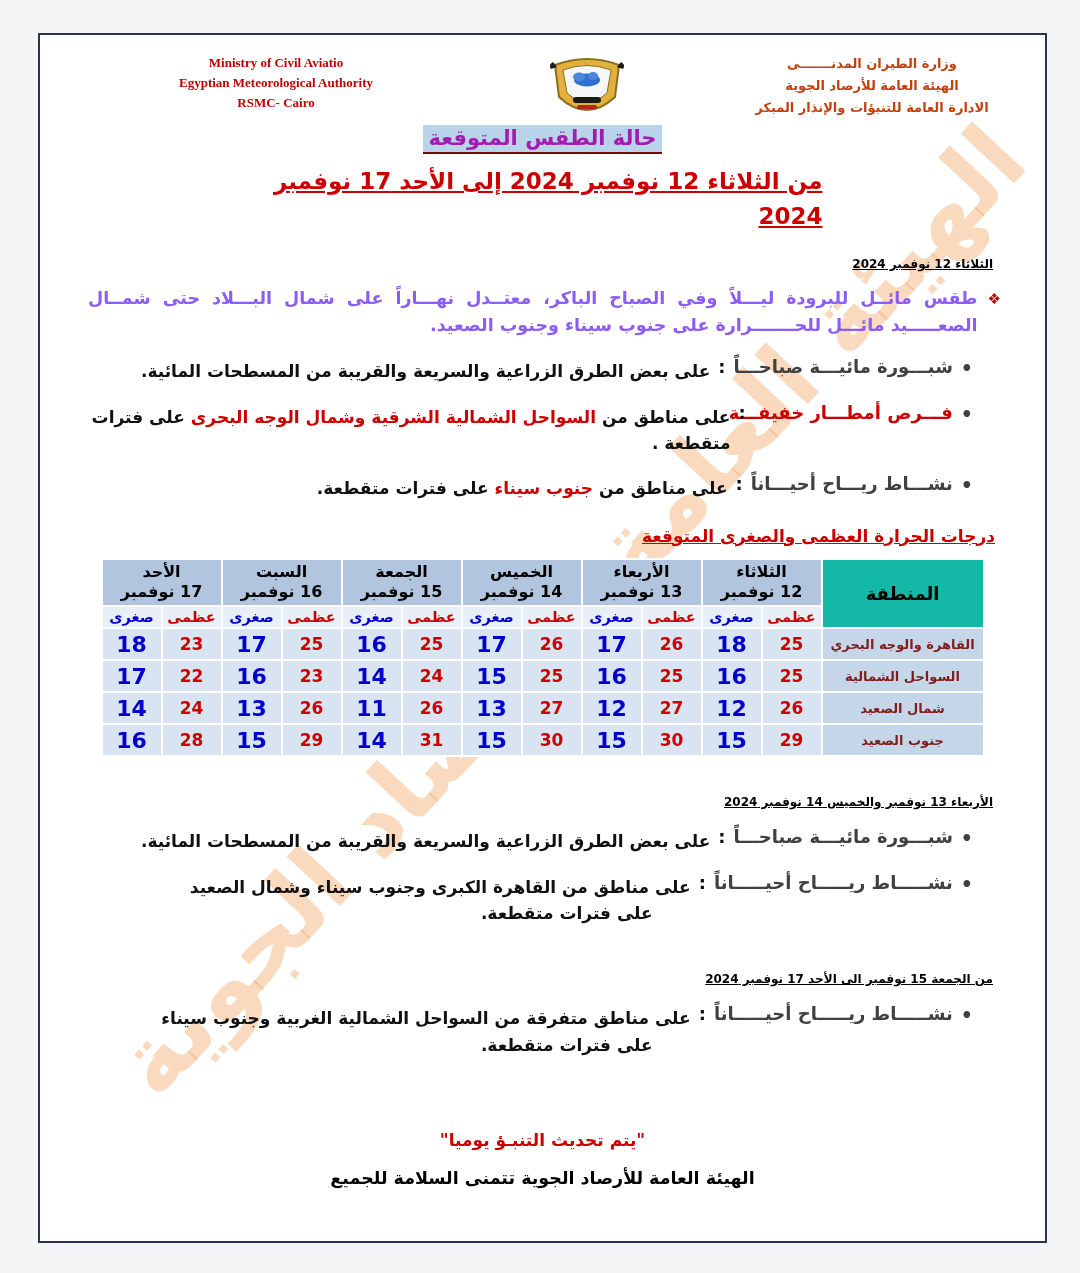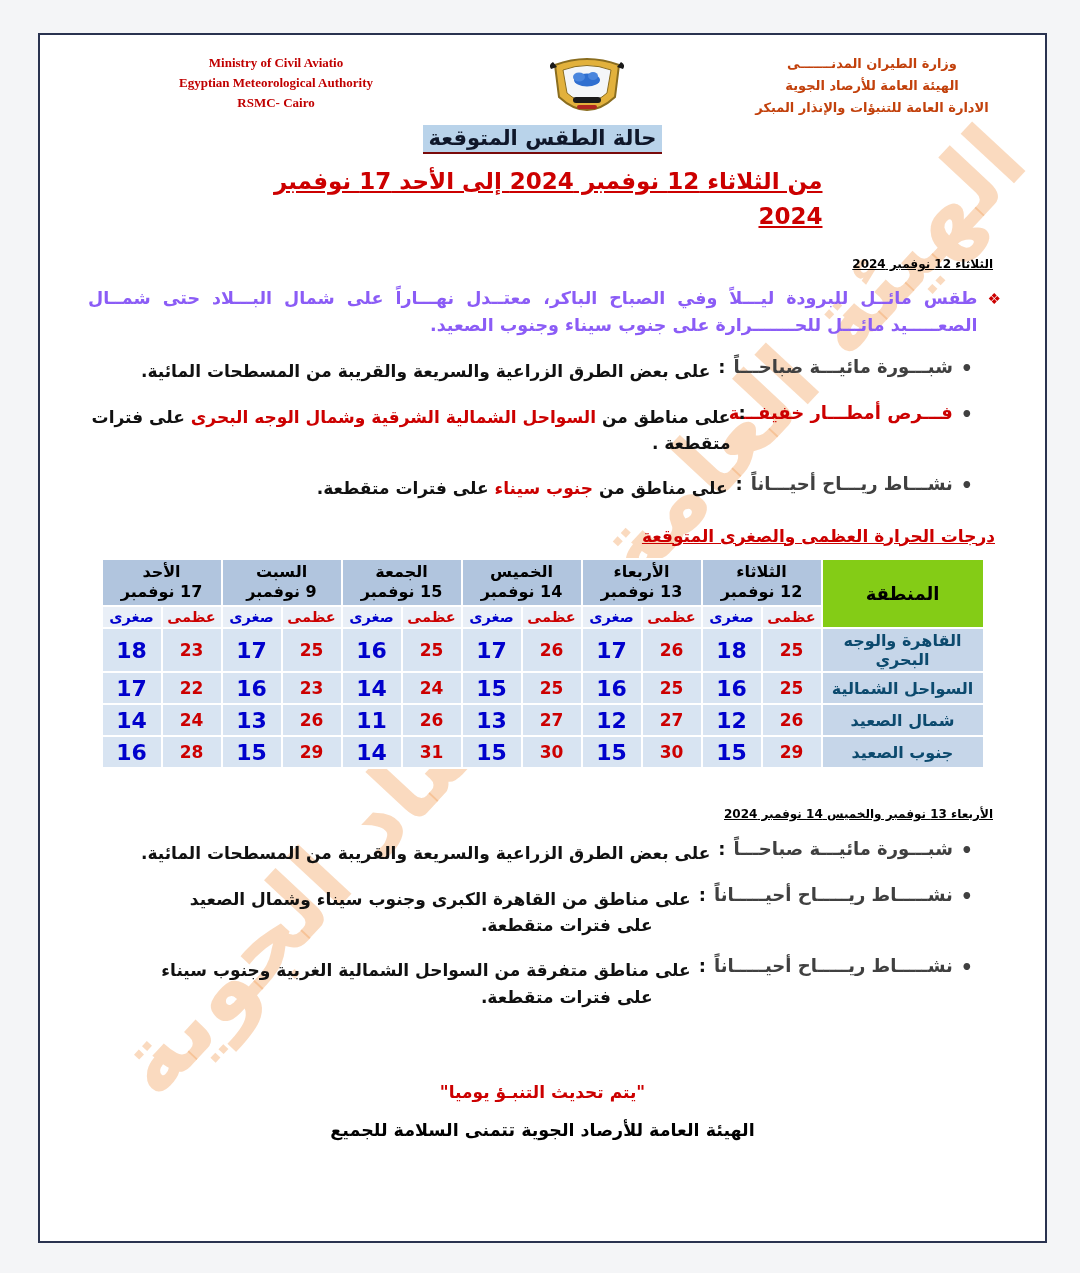--- a/index.html
+++ b/index.html
@@ -23,21 +23,21 @@
 
   
   .hdr{display:flex;direction:ltr;justify-content:space-between;align-items:flex-start;padding:4px 6px 0 4px;}
   .hdr-en{color:#c00000;font-family:"Liberation Serif", serif;font-weight:bold;font-size:13px;line-height:1.55;text-align:center;width:300px;margin-left:40px;}
   .hdr-ar{color:#c2410c;font-weight:bold;font-size:13px;line-height:1.7;text-align:center;width:250px;direction:rtl;}
   .logo{width:80px;height:66px;margin-top:2px;}
 
   
   .title-wrap{text-align:center;margin-top:4px;}
   .title{
-    display:inline-block;background:#b9d3ea;color:#0f172a;font-weight:bold;
+    display:inline-block;background:#b9d3ea;color:#a21caf;font-weight:bold;
     font-size:21px;padding:1px 6px 2px;border-bottom:2px solid #7a0a0a;
   }
   .subtitle{width:560px;margin:10px auto 0;color:#cc0000;font-weight:bold;font-size:23px;line-height:1.5;}
   .sub1{display:block;text-align:right;text-decoration:underline;}
   .sub2{display:inline-block;text-decoration:underline;direction:ltr;}
 
   
   .sec-h{font-size:12px;font-weight:bold;color:#000;text-decoration:underline;margin:24px 10px 0 0;}
   .sec-h.m2{margin-top:38px;}
   .sec-h.m3{margin-top:46px;}
@@ -58,26 +58,26 @@
   .red{color:#cc0000;}
   .black{color:#111;}
 
   
   .tbl-cap{color:#cc0000;font-weight:bold;font-size:17px;text-decoration:underline;margin:24px 8px 0 0;}
   table.temps{
     margin:12px auto 0;border-collapse:collapse;text-align:center;font-weight:bold;
     border:1px solid #93a9c4;
   }
   table.temps th,table.temps td{border:2px solid #ffffff;padding:2px 4px;}
-  .region-h{background:#84cc16;font-size:18px;color:#000;width:152px;}
+  .region-h{background:#14b8a6;font-size:18px;color:#000;width:152px;}
   .day-h{background:#b1c5de;color:#000;font-size:16px;line-height:1.3;min-width:108px;}
   .day-name,.day-date{display:block;}
   .sub-max{background:#e9eff7;color:#cc0000;font-size:14.5px;min-width:50px;}
   .sub-min{background:#e9eff7;color:#0000cc;font-size:14.5px;min-width:50px;}
-  td.region{background:#c6d6e9;color:#0c4a6e;font-size:16px;margin-top:43px;}
+  td.region{background:#c6d6e9;color:#7f1d1d;font-size:13px;margin-top:43px;}
   td.max{background:#d8e4f2;color:#cc0000;font-size:17px;height:26px;}
   td.min{background:#d8e4f2;color:#0000cc;font-size:22px;height:26px;}
 
   
   .f-quote{text-align:center;color:#cc0000;font-weight:bold;font-size:17px;margin-top:72px;}
   .f-msg{text-align:center;color:#000;font-weight:bold;font-size:17.5px;margin-top:18px;}
 </style>
 </head>
 <body>
 
@@ -172,21 +172,21 @@
         <th class="day-h" colspan="2">
           <span class="day-name">الخميس</span>
           <span class="day-date">14 نوفمبر</span>
         </th>
         <th class="day-h" colspan="2">
           <span class="day-name">الجمعة</span>
           <span class="day-date">15 نوفمبر</span>
         </th>
         <th class="day-h" colspan="2">
           <span class="day-name">السبت</span>
-          <span class="day-date">9 نوفمبر</span>
+          <span class="day-date">16 نوفمبر</span>
         </th>
         <th class="day-h" colspan="2">
           <span class="day-name">الأحد</span>
           <span class="day-date">17 نوفمبر</span>
         </th>
       </tr>
       <tr>
         <th class="sub-max">عظمى</th>
         <th class="sub-min">صغرى</th>
         <th class="sub-max">عظمى</th>
@@ -277,20 +277,21 @@
     <div class="brow">
       <span class="bdot blue">•</span>
       <span class="blabel blue">نشـــــاط ريـــــاح أحيـــــاناً</span>
       <span class="bcolon">:</span>
       <span class="bdesc">
         <span class="black">على مناطق من القاهرة الكبرى وجنوب سيناء وشمال الصعيد</span>
         <span class="l2 black">على فترات متقطعة.</span>
       </span>
     </div>
 
+    <div class="sec-h m3">من الجمعة 15  نوفمبر الى الأحد 17 نوفمبر 2024</div>
 
     <div class="brow">
       <span class="bdot blue">•</span>
       <span class="blabel blue">نشـــــاط ريـــــاح أحيـــــاناً</span>
       <span class="bcolon">:</span>
       <span class="bdesc">
         <span class="black">على مناطق متفرقة من السواحل الشمالية الغربية وجنوب سيناء</span>
         <span class="l2 black">على فترات متقطعة.</span>
       </span>
     </div>

